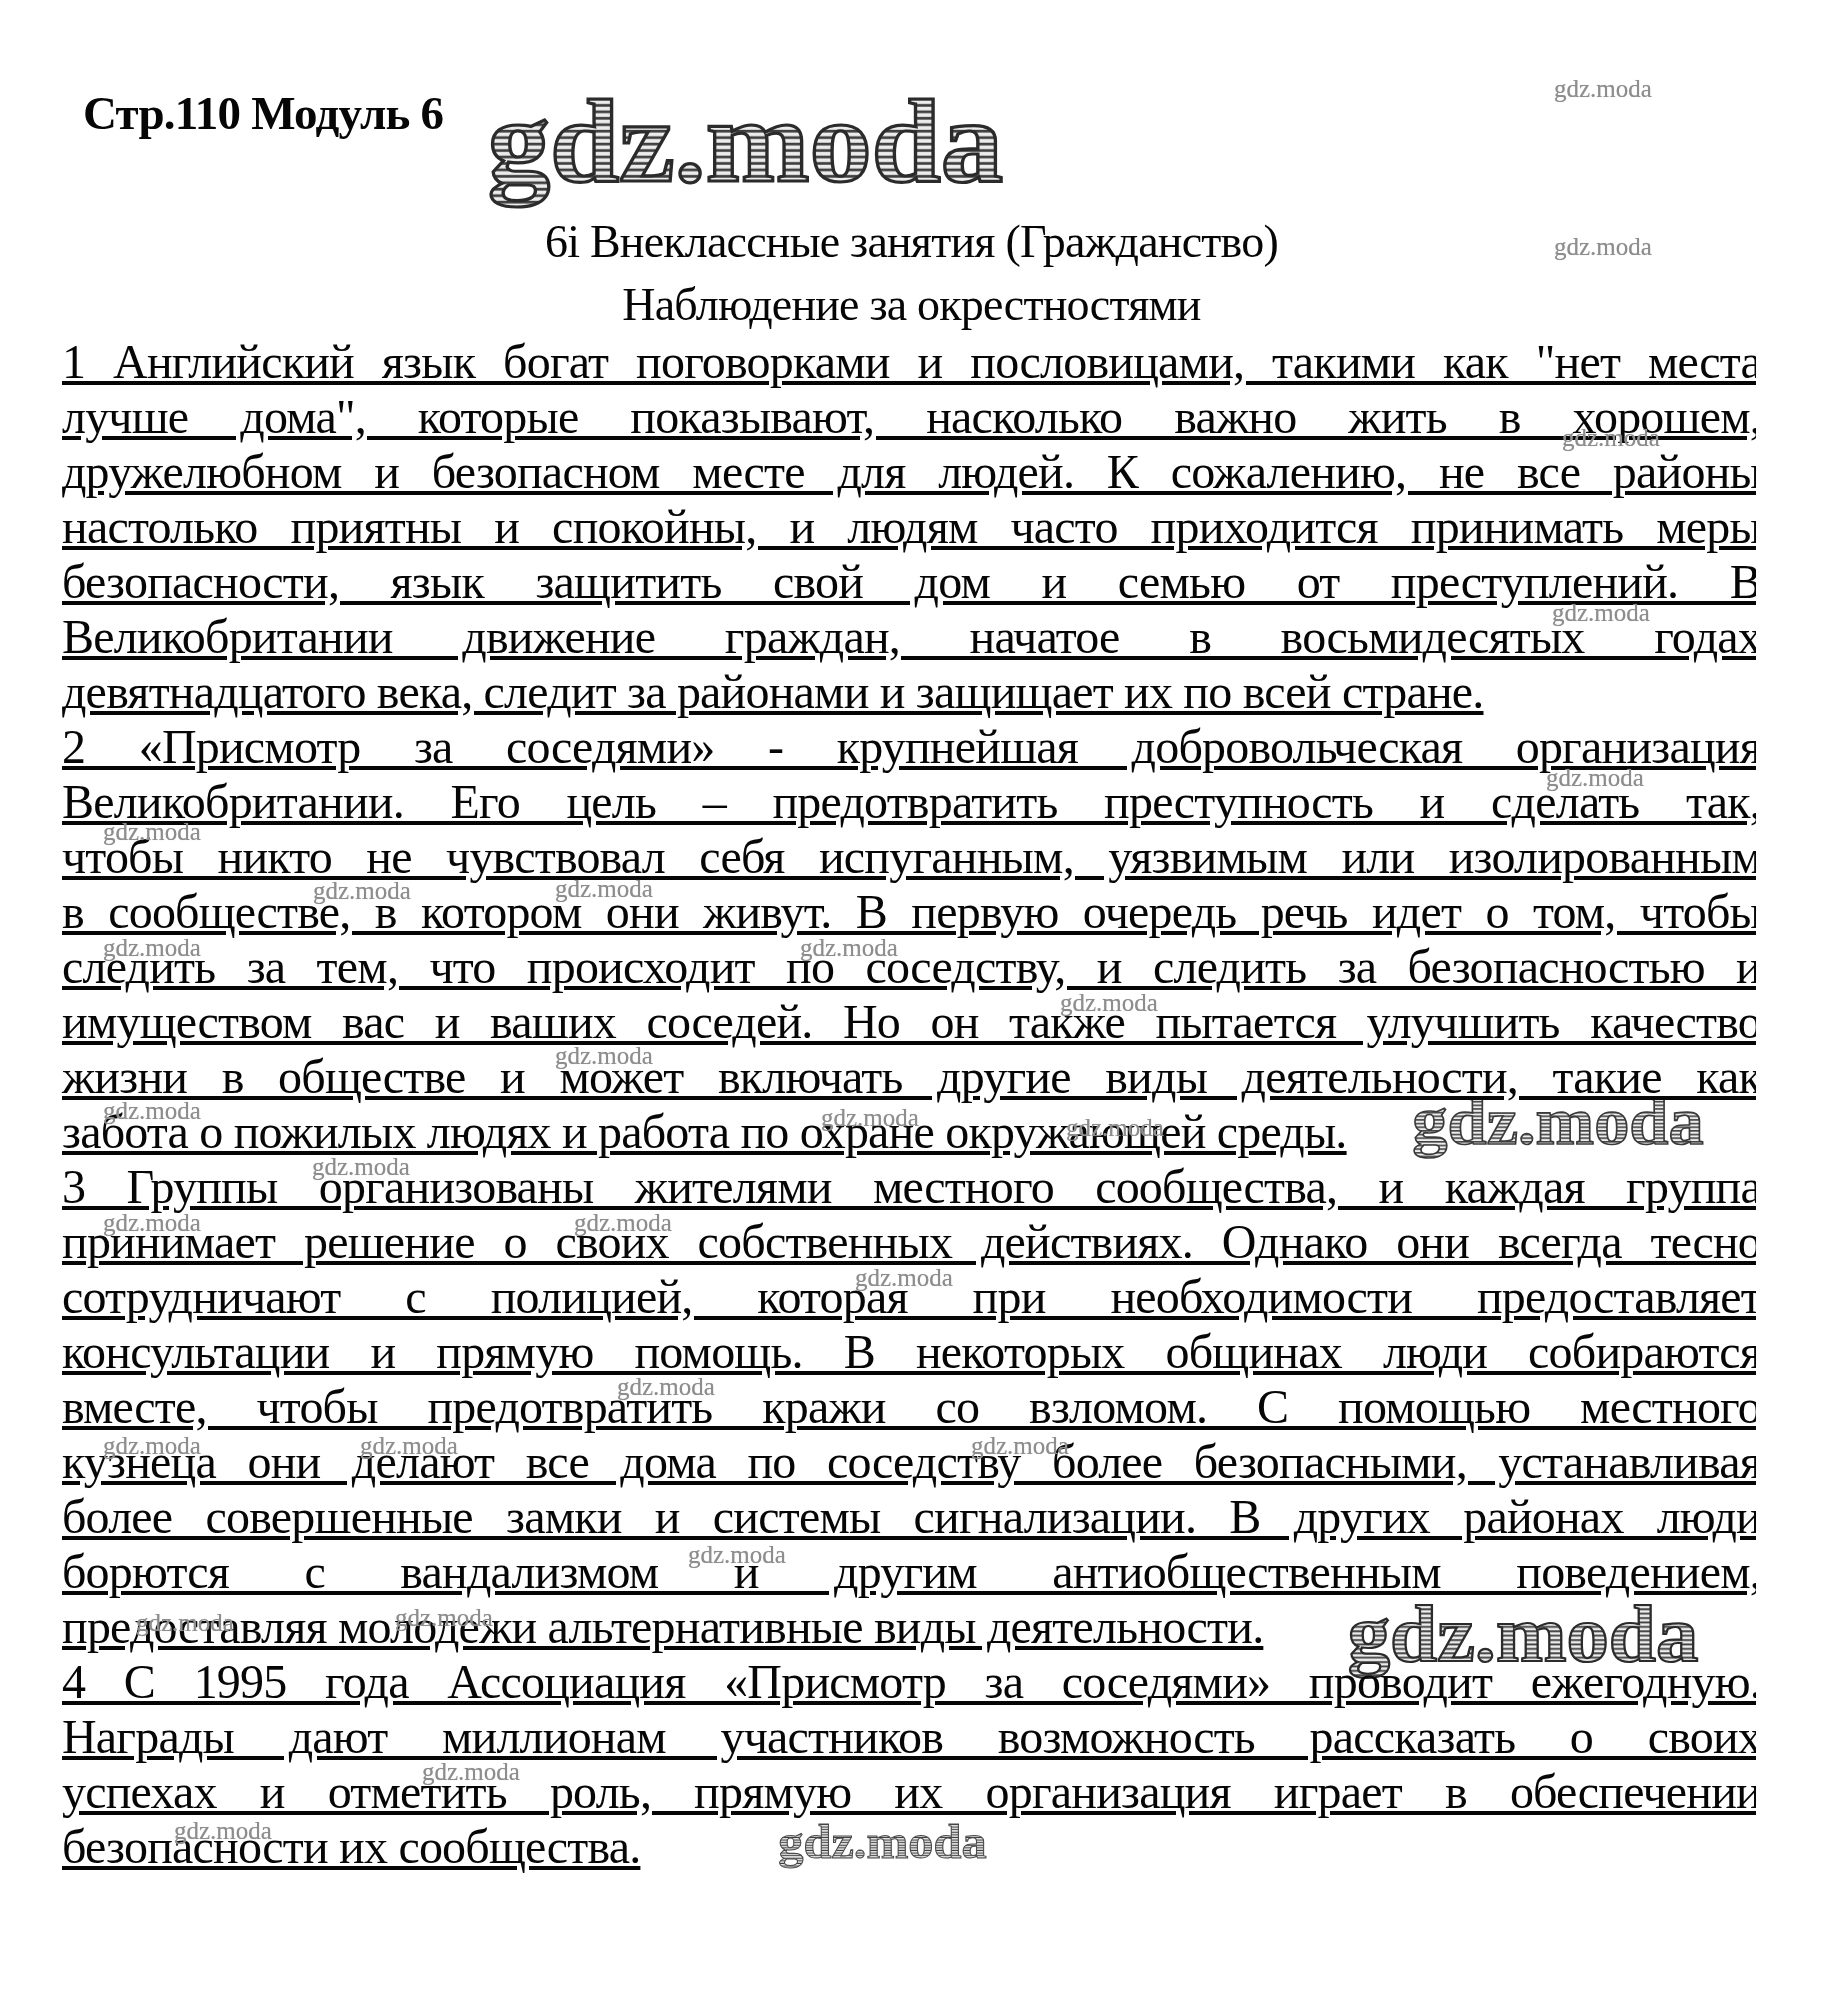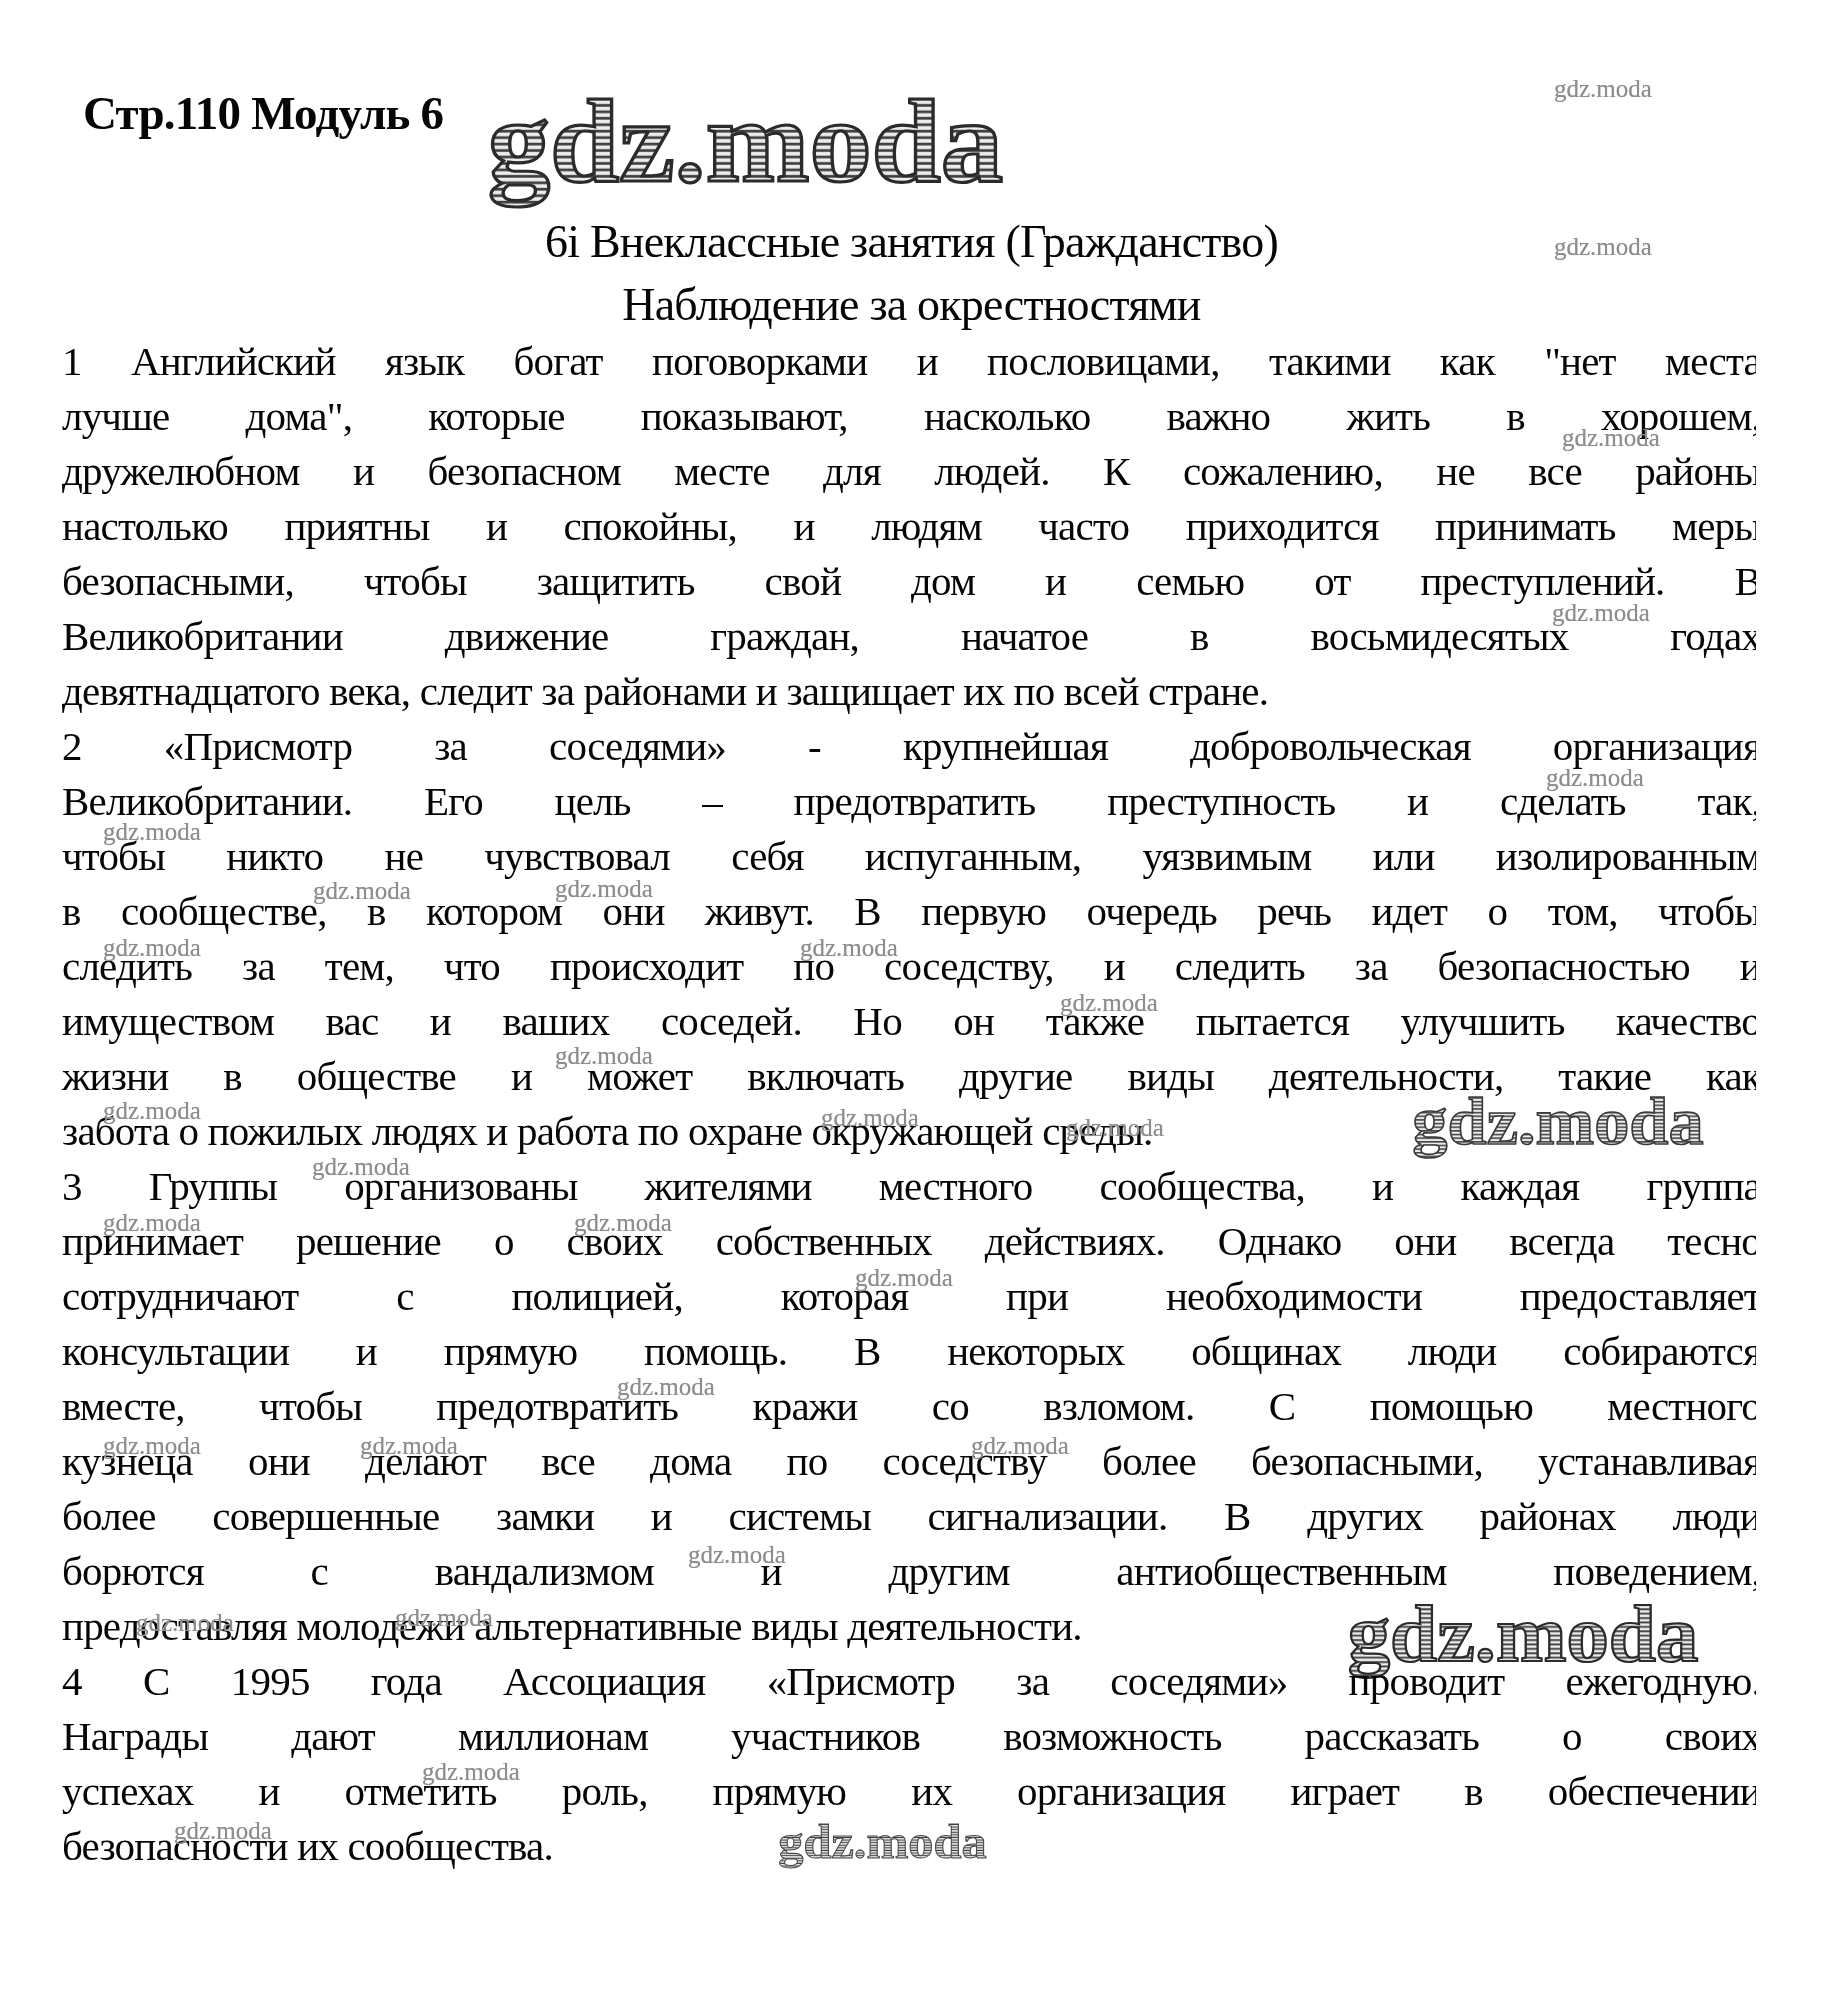--- a/index.html
+++ b/index.html
@@ -21,23 +21,24 @@
     text-align:center;
   }
   .heading{
     font-size:46px;line-height:63px;letter-spacing:-0.8px;
     white-space:nowrap;
   }
   .body-text{
     position:absolute;left:62px;top:334px;width:1699px;
   }
   .line{
-    font-size:41px;line-height:55px;letter-spacing:-0.8px;
+    font-size:48px;line-height:55px;letter-spacing:-0.8px;
     text-align:justify;text-align-last:justify;
     white-space:nowrap;
+    text-decoration:underline;
   }
   .line.para-end{
     text-align-last:left;
   }
   .wm{
     position:absolute;
     font-size:25px;line-height:25px;
     color:#8d8d8d;
     letter-spacing:0px;
     white-space:nowrap;
@@ -86,21 +87,21 @@
     <div class="heading">6i Внеклассные занятия (Гражданство)</div>
     <div class="heading">Наблюдение за окрестностями</div>
   </div>
 
   <div class="body-text">
     <div>
       <div class="line">1 Английский язык богат поговорками и пословицами, такими как "нет места</div>
       <div class="line">лучше дома", которые показывают, насколько важно жить в хорошем,</div>
       <div class="line">дружелюбном и безопасном месте для людей. К сожалению, не все районы</div>
       <div class="line">настолько приятны и спокойны, и людям часто приходится принимать меры</div>
-      <div class="line">безопасными, чтобы защитить свой дом и семью от преступлений. В</div>
+      <div class="line">безопасности, язык защитить свой дом и семью от преступлений. В</div>
       <div class="line">Великобритании движение граждан, начатое в восьмидесятых годах</div>
       <div class="line para-end">девятнадцатого века, следит за районами и защищает их по всей стране.</div>
     </div>
     <div>
       <div class="line">2 «Присмотр за соседями» - крупнейшая добровольческая организация</div>
       <div class="line">Великобритании. Его цель – предотвратить преступность и сделать так,</div>
       <div class="line">чтобы никто не чувствовал себя испуганным, уязвимым или изолированным</div>
       <div class="line">в сообществе, в котором они живут. В первую очередь речь идет о том, чтобы</div>
       <div class="line">следить за тем, что происходит по соседству, и следить за безопасностью и</div>
       <div class="line">имуществом вас и ваших соседей. Но он также пытается улучшить качество</div>

